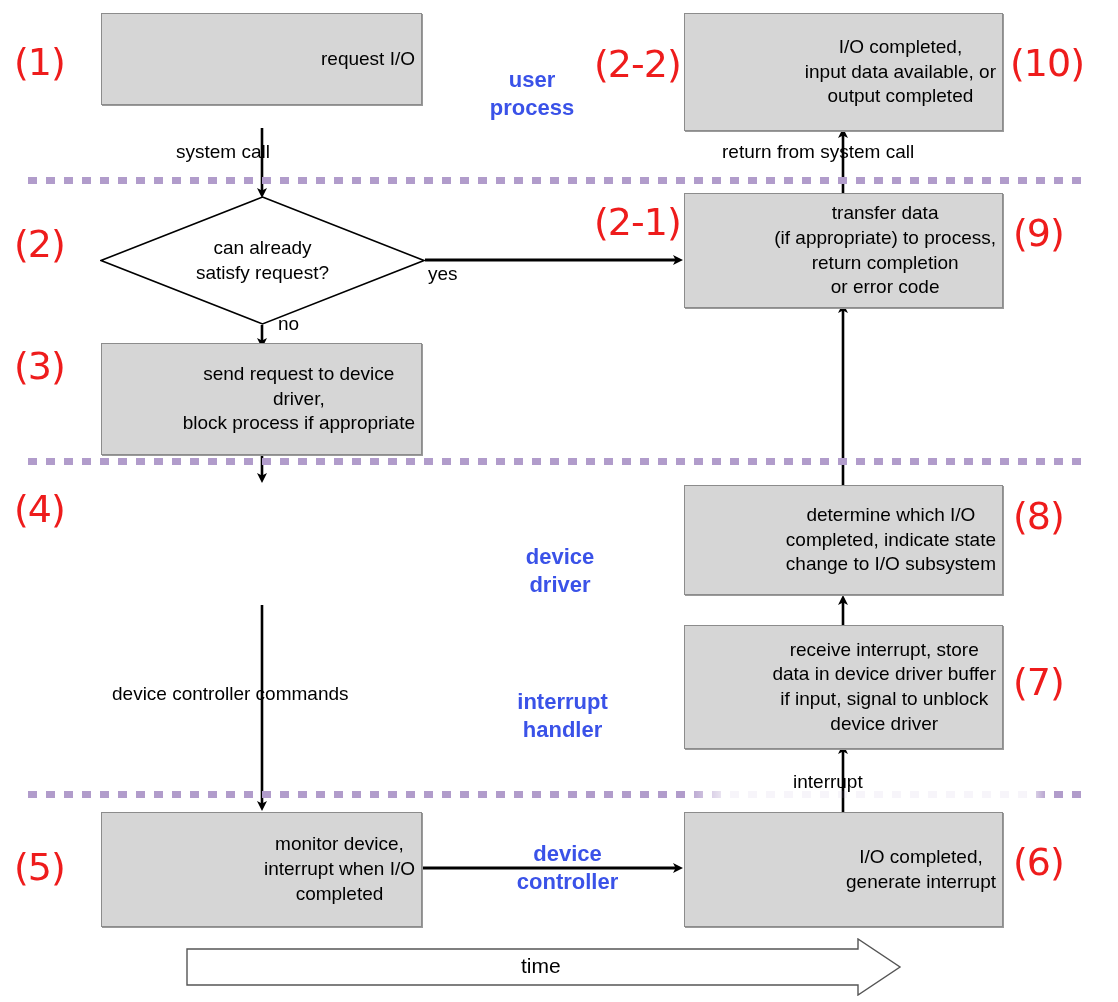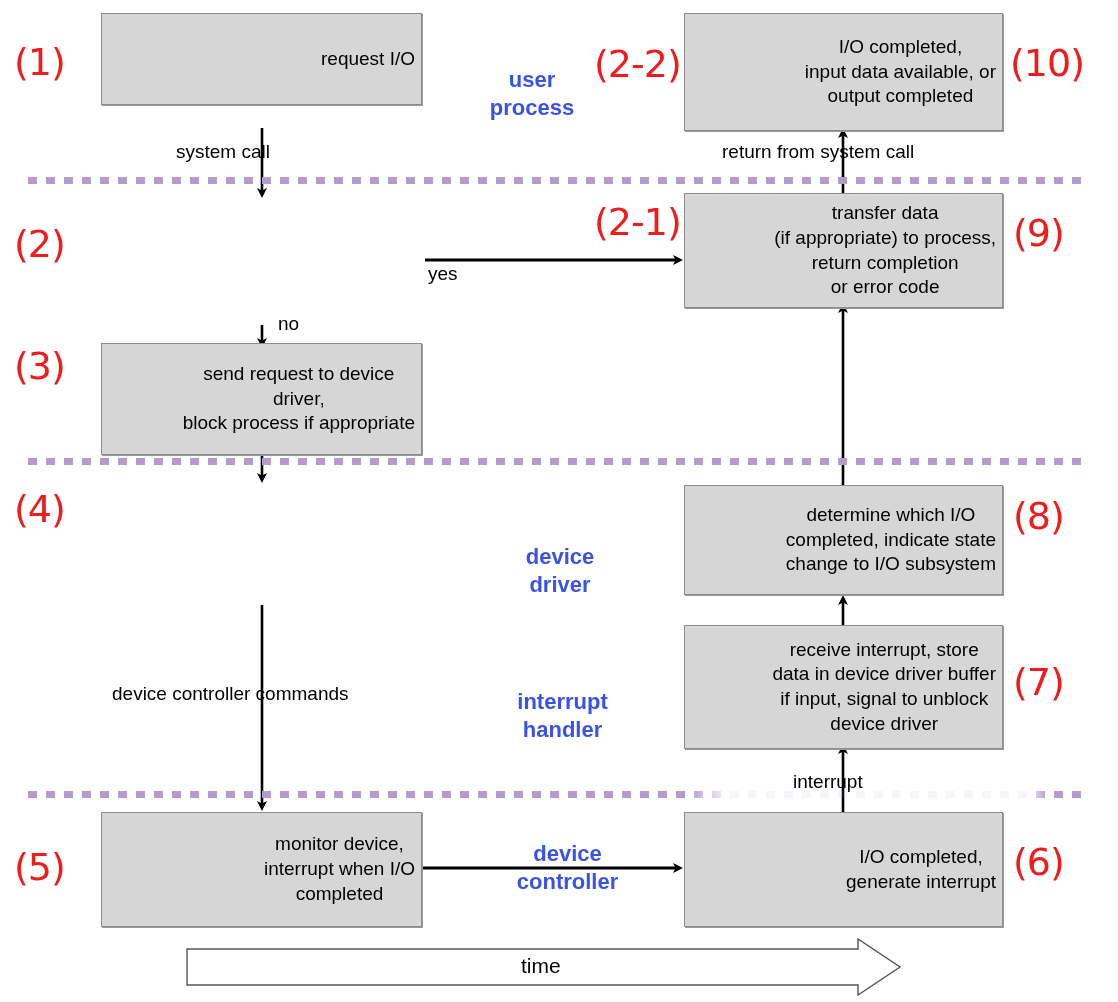--- a/index.html
+++ b/index.html
@@ -114,20 +114,27 @@
   <div class="box" style="left:101px; top:13px; width:321px; height:92px;">
     <span>request I/O</span>
   </div>
 
   <div class="box" style="left:684px; top:13px; width:319px; height:118px;">
     <span>I/O completed,
 input data available, or
 output completed</span>
   </div>
 
+  <div class="diamond" style="left:100px; top:196px; width:325px; height:129px;">
+    <svg width="325" height="129" viewBox="0 0 325 129">
+      <polygon points="162.5,1 324,64.5 162.5,128 1,64.5" fill="#ffffff" stroke="#000" stroke-width="1.6"></polygon>
+    </svg>
+    <span class="dtext">can already
+satisfy request?</span>
+  </div>
 
   <div class="box" style="left:684px; top:193px; width:319px; height:115px;">
     <span>transfer data
 (if appropriate) to process,
 return completion
 or error code</span>
   </div>
 
   <div class="box" style="left:101px; top:343px; width:321px; height:112px;">
     <span>send request to device

